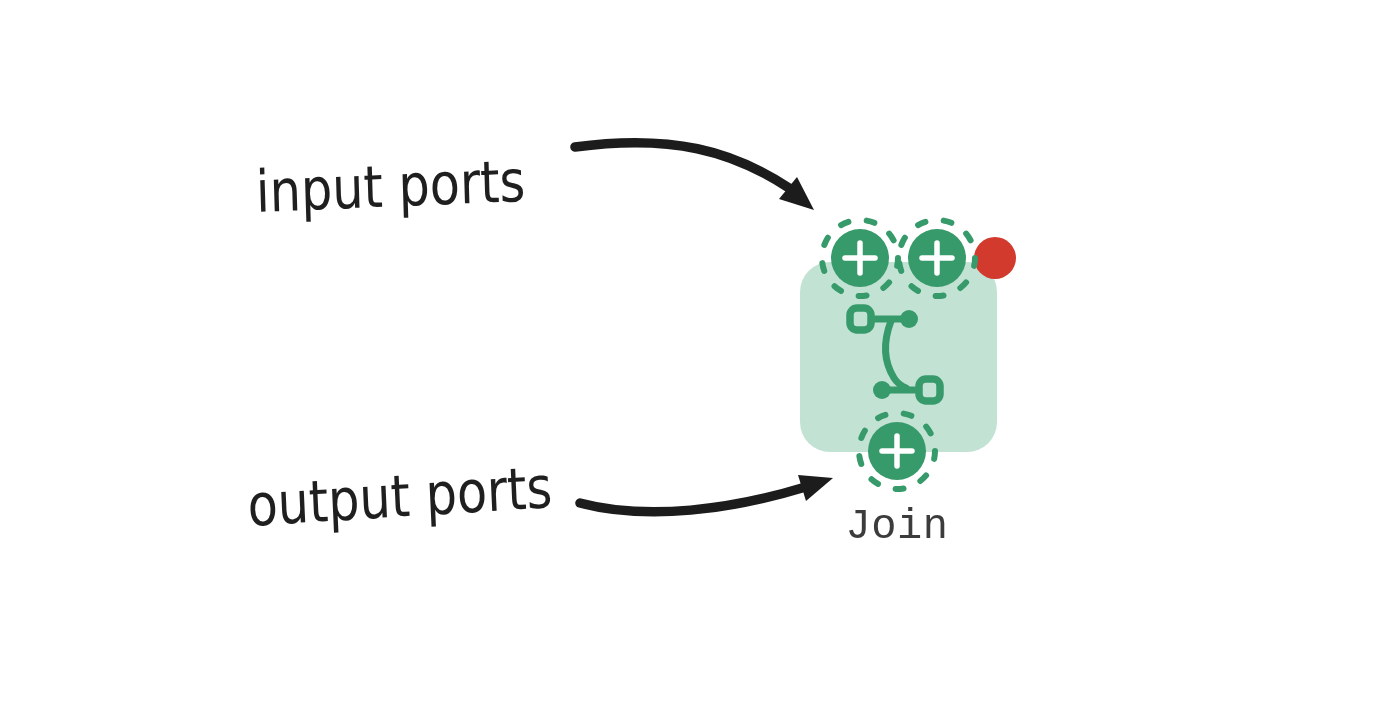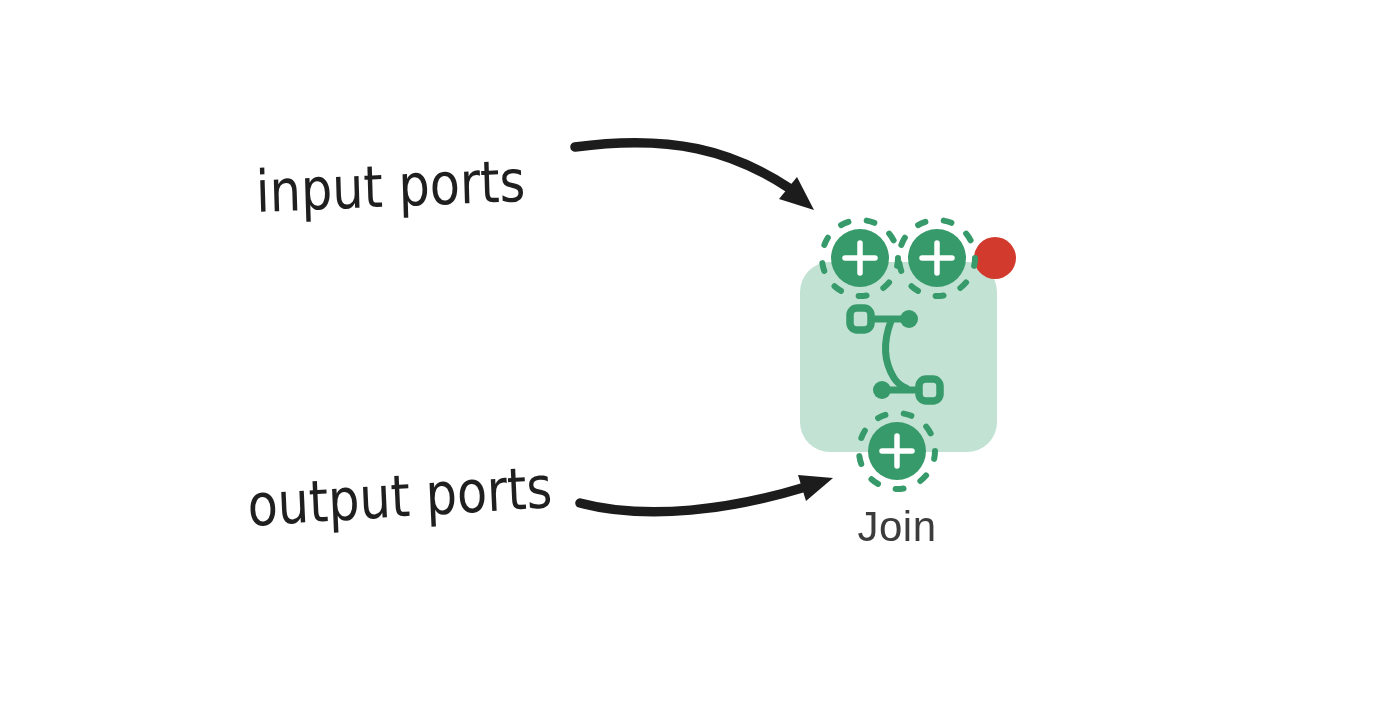--- a/index.html
+++ b/index.html
@@ -23,21 +23,21 @@
     line-height: 1.2;
   }
   .hand-label.input  { left: 255px; top: 158px; transform: scaleX(0.85) rotate(-2deg); }
   .hand-label.output { left: 246px; top: 472px; transform: scaleX(0.85) rotate(-3deg); }
   .node-label {
     position: absolute;
     left: 797px;
     top: 503px;
     width: 200px;
     text-align: center;
-    font-family: Liberation Sans, sans-serif;
+    font-family: Liberation Mono, monospace;
     font-size: 42px;
     color: #3c3c3c;
     letter-spacing: 0.5px;
   }
 </style>
 </head>
 <body>
 
 <div class="canvas">
 

